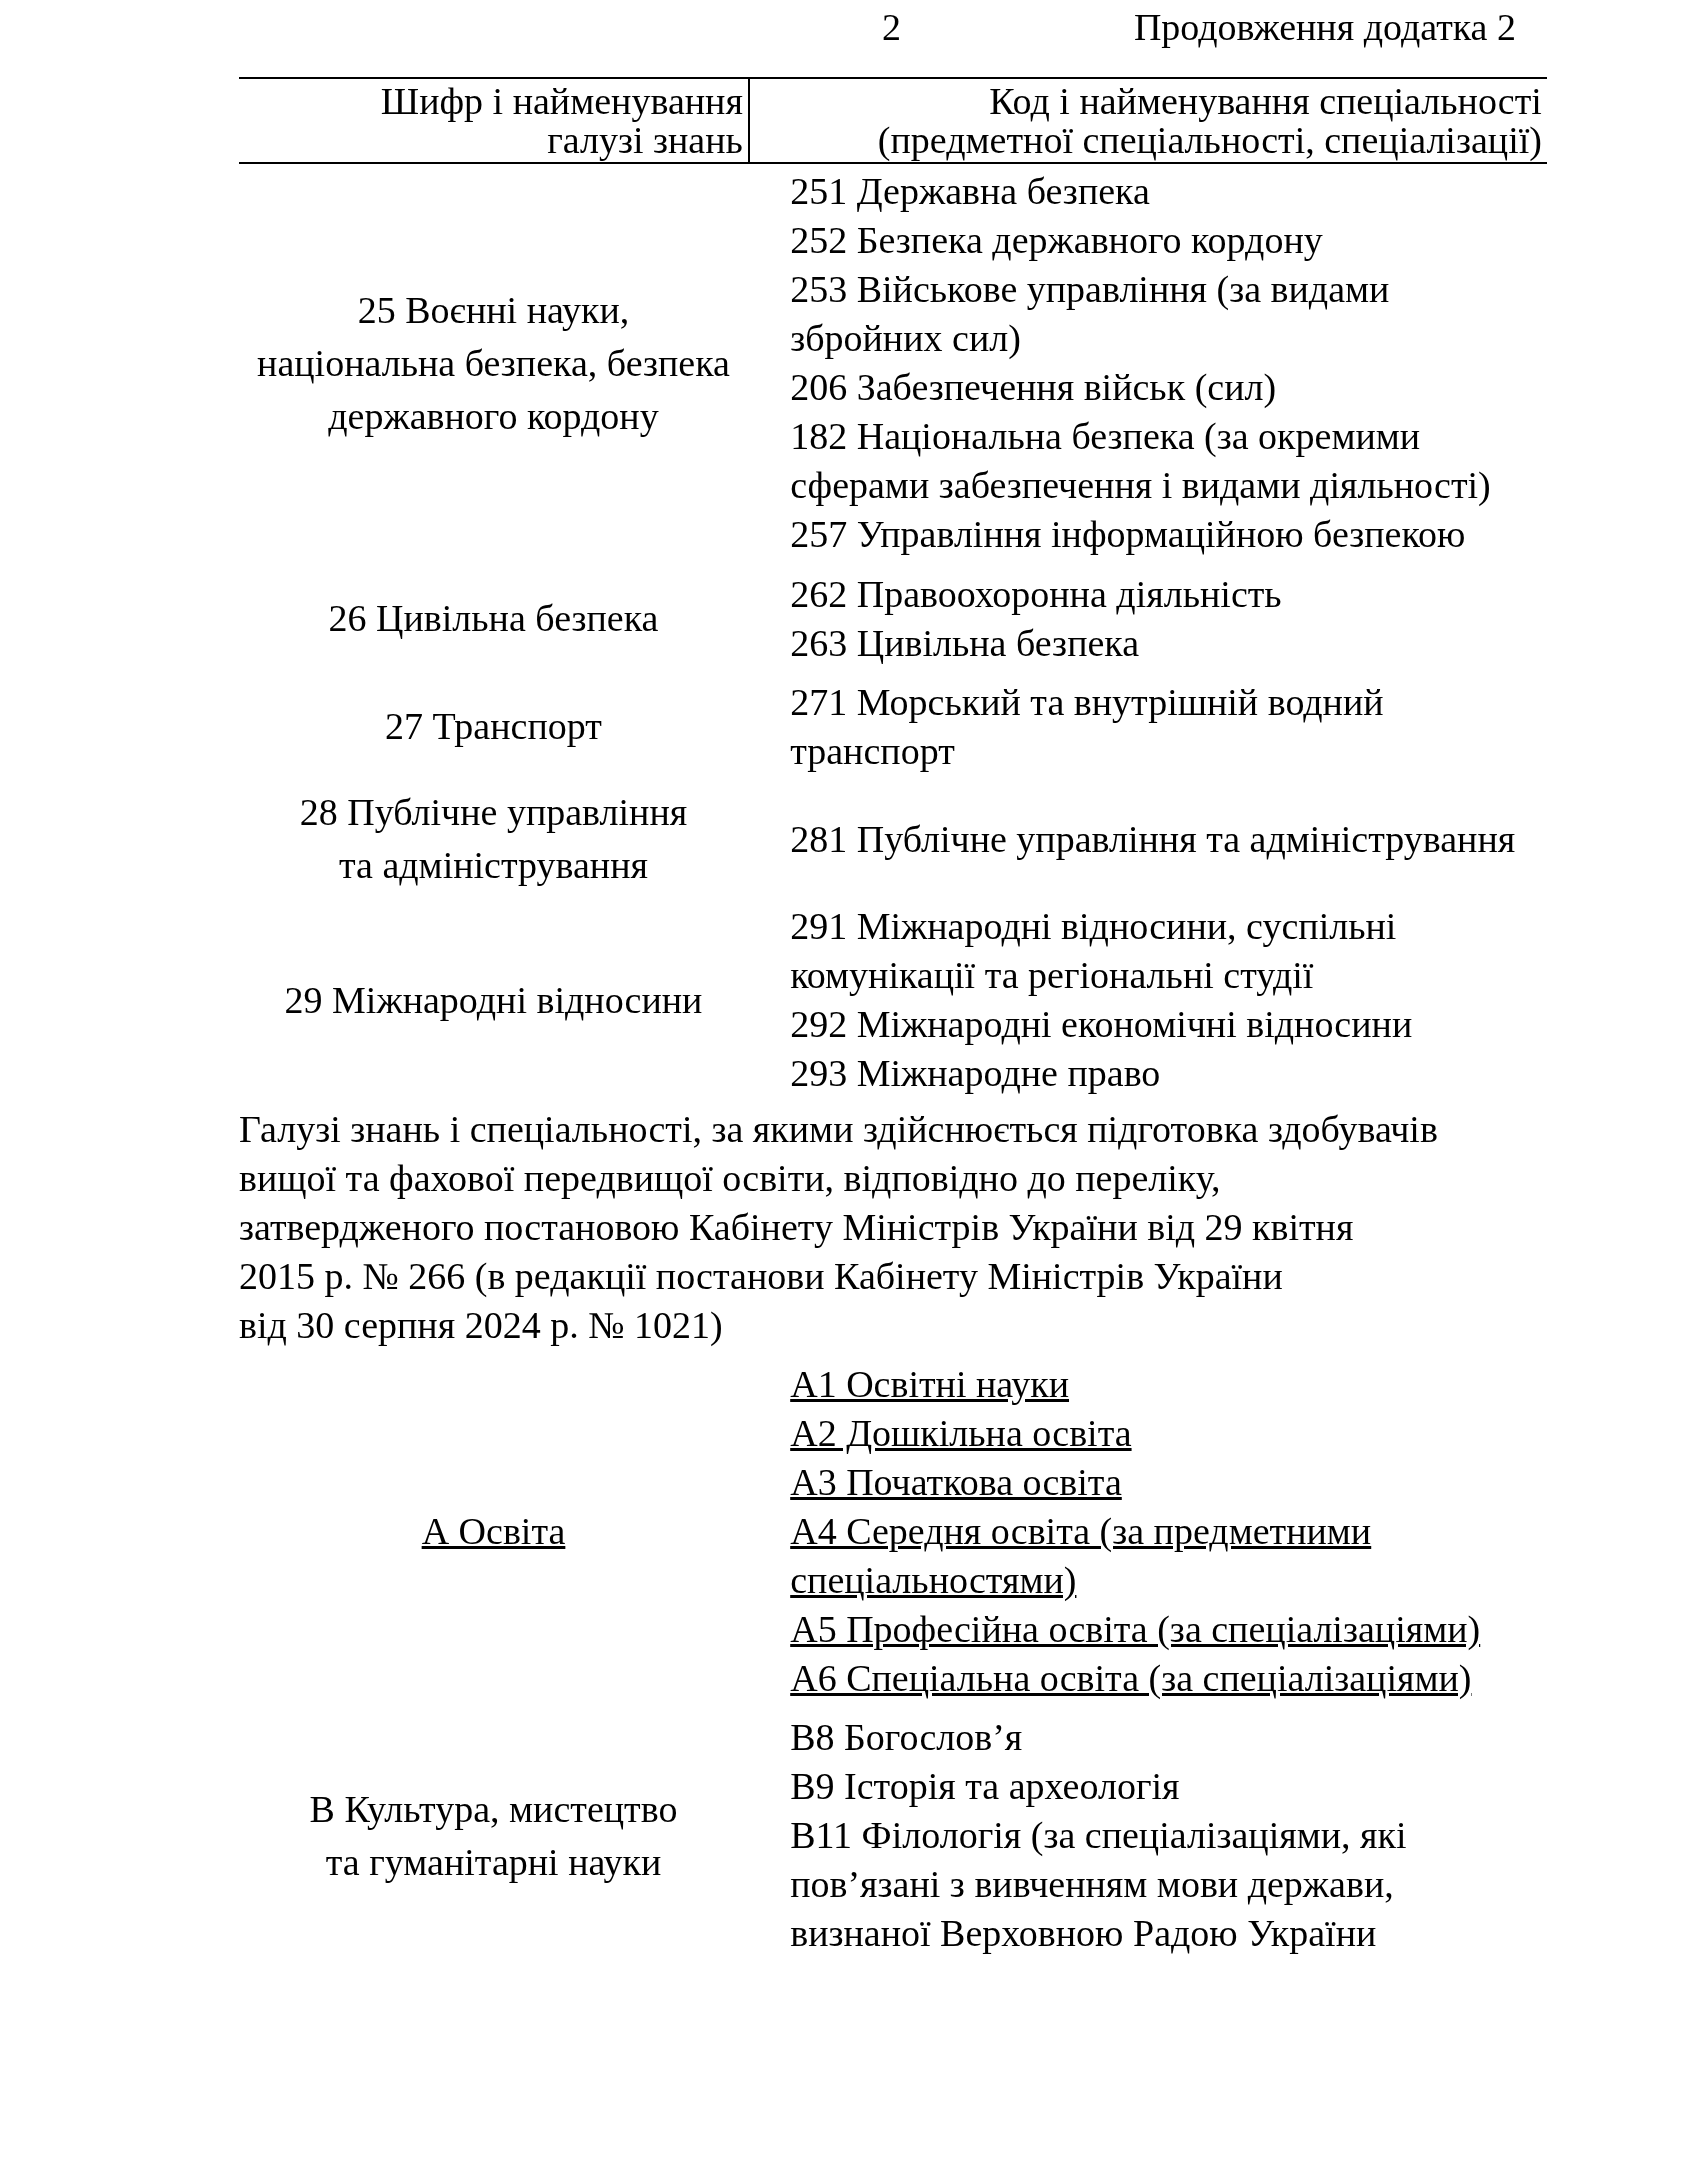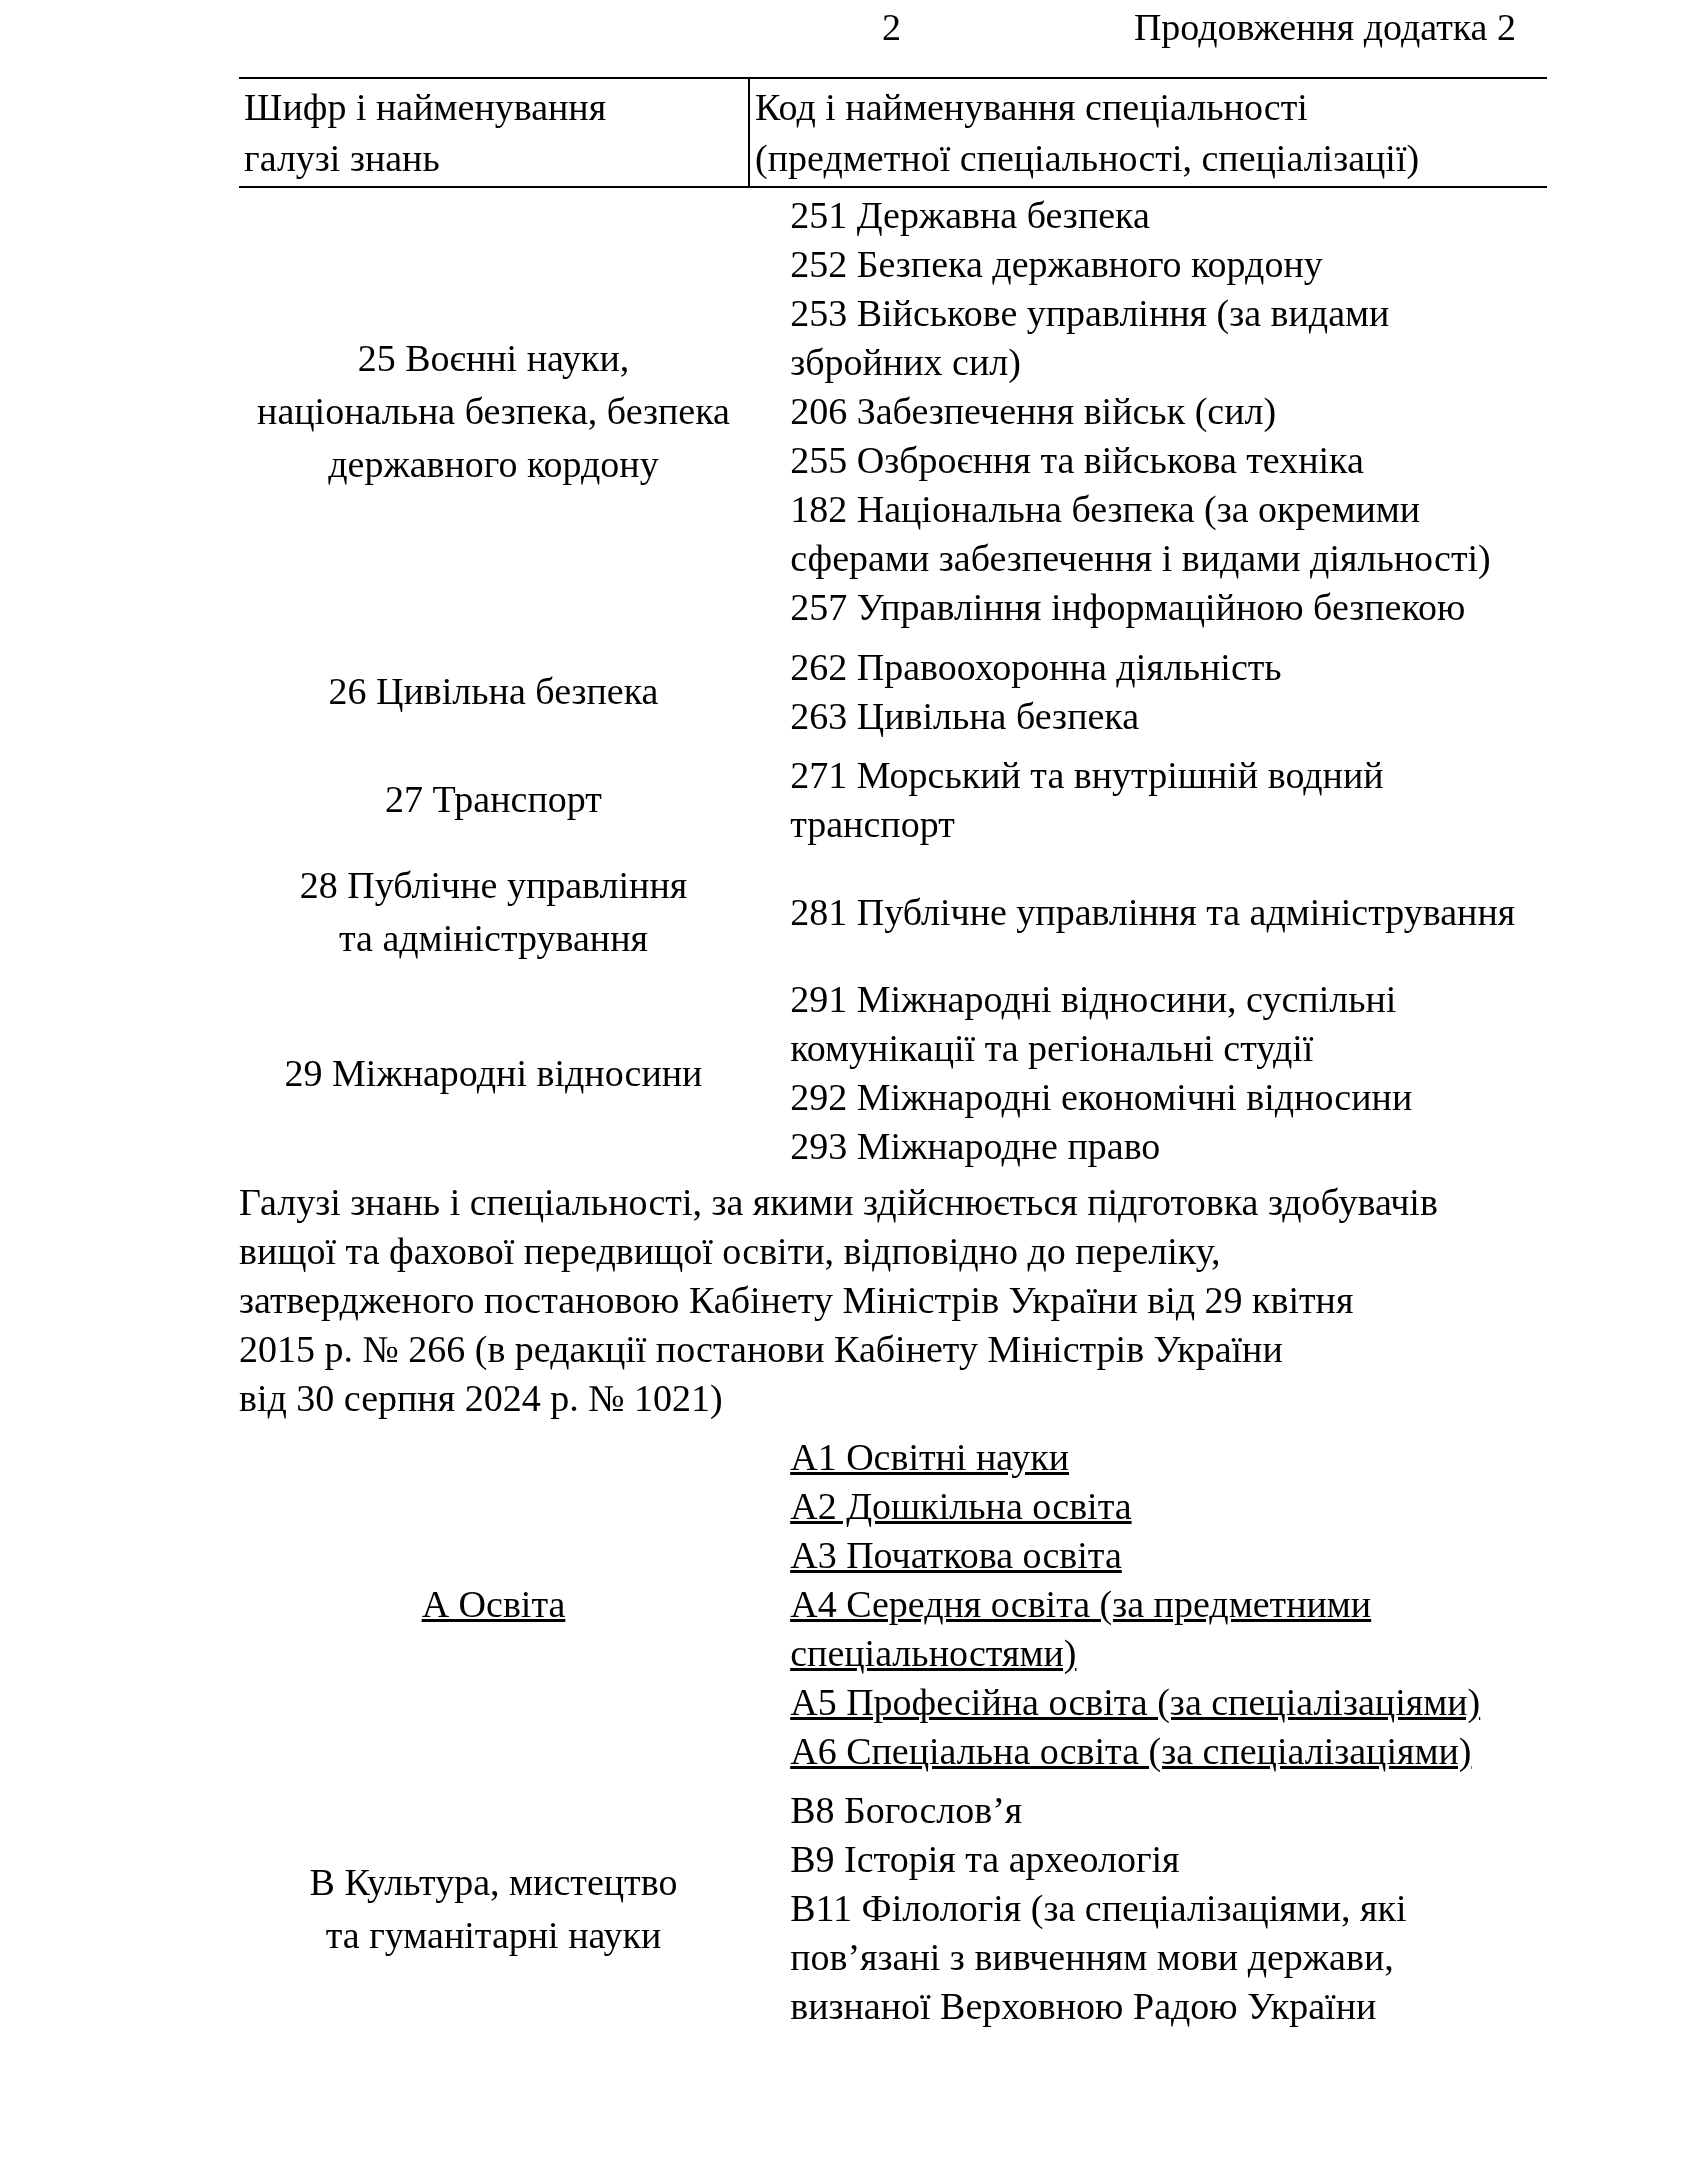--- a/index.html
+++ b/index.html
@@ -25,23 +25,23 @@
   }
 
   
   .doc-table { position: absolute; left: 239px; top: 77px; width: 1308px; }
   .thead {
     display: flex;
     border-top: 2.6px solid #000;
     border-bottom: 2.6px solid #000;
   }
   .th {
-    text-align: left;
+    text-align: right;
     white-space: pre-line;
-    line-height: 51px;
+    line-height: 39px;
     padding: 3.4px 5.1px 1.7px 5.1px;
     box-sizing: border-box;
   }
   .th1 { width: 509px; }
   .th2 { flex: 1; border-left: 2.6px solid #000; }
 
   .tbody { padding-top: 3.4px; }
   .trow { display: flex; align-items: center; margin-top: 10.2px; gap: 32px; }
   .tbody .trow:first-child { margin-top: 0; }
   .field {
@@ -90,21 +90,20 @@
       <div class="trow">
         <div class="field">25 Воєнні науки,
 національна безпека, безпека
 державного кордону</div>
         <div class="specs">
           <div class="entry">251 Державна безпека</div>
           <div class="entry">252 Безпека державного кордону</div>
           <div class="entry">253 Військове управління (за видами
 збройних сил)</div>
           <div class="entry">206 Забезпечення військ (сил)</div>
-          <div class="entry">255 Озброєння та військова техніка</div>
           <div class="entry">182 Національна безпека (за окремими
 сферами забезпечення і видами діяльності)</div>
           <div class="entry">257 Управління інформаційною безпекою</div>
         </div>
       </div>
 
       <div class="trow">
         <div class="field">26 Цивільна безпека</div>
         <div class="specs">
           <div class="entry">262 Правоохоронна діяльність</div>

